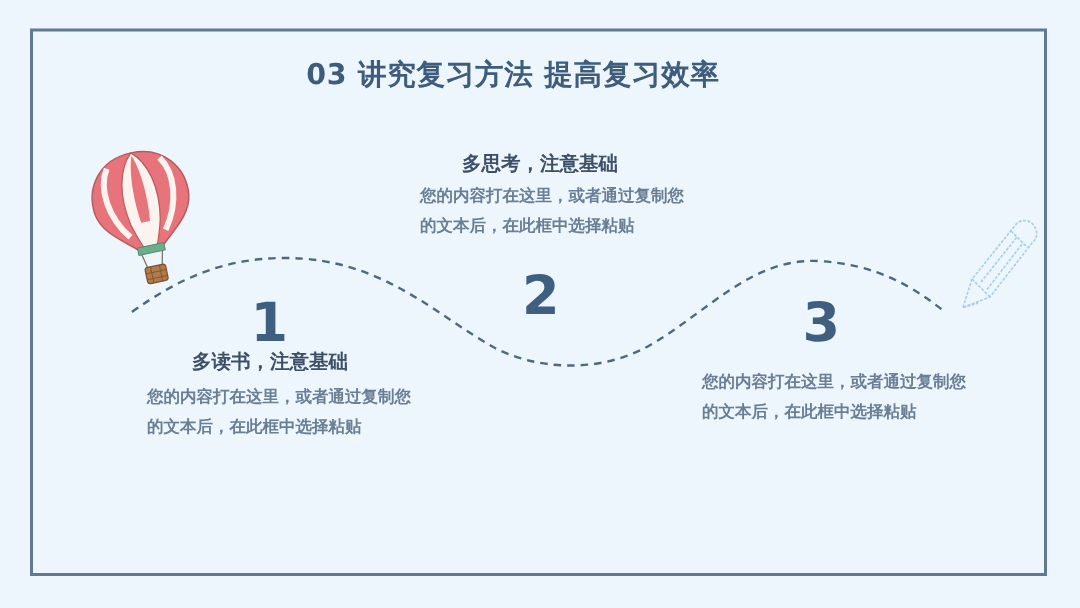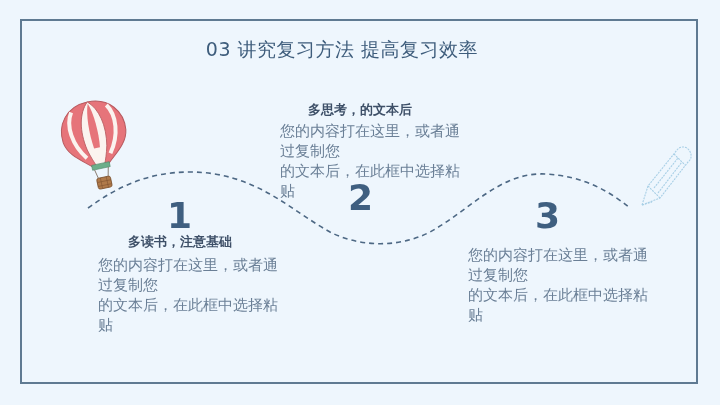--- a/index.html
+++ b/index.html
@@ -8,35 +8,35 @@
       background:#eef6fd;
       font-family:"DejaVu Sans","Liberation Sans",sans-serif;
       position:relative;
     }
     .frame {
       position:absolute; left:20px; top:19px; width:678px; height:365px;
       border:2px solid #5f7a92; box-sizing:border-box;
     }
     .title {
       position:absolute; left:0; width:684px; top:37px;
-      text-align:center; font-size:19px; font-weight:normal;
+      text-align:center; font-size:19px; font-weight:bold;
       color:#3e5d7c; letter-spacing:0.5px;
     }
     svg.wave { position:absolute; left:0; top:0; }
     .num {
       position:absolute; font-size:36px; font-weight:bold; color:#3f5f80;
       line-height:1;
     }
     .block { position:absolute; width:200px; }
     .block .h {
       font-size:13px; font-weight:bold; color:#3e5068; text-align:center;
       line-height:18px;
     }
     .block .p {
-      font-size:15px; color:#6a7f96; line-height:20px; margin-top:4px;
+      font-size:11px; color:#6a7f96; line-height:20px; margin-top:4px;font-weight:bold;
     }
     .balloon { position:absolute; left:56px; top:98px; }
     .pencil { position:absolute; left:630px; top:138px; }
   </style>
 </head>
 <body>
 
 <div class="frame"></div>
 
 <div class="title">03 讲究复习方法 提高复习效率</div>
@@ -75,21 +75,21 @@
 <div class="block" style="left:80px; top:233px;">
   <div class="h">多读书，注意基础</div>
   <div class="p" style="margin-left:18px;">
     <div>您的内容打在这里，或者通过复制您</div>
     <div>的文本后，在此框中选择粘贴</div>
   </div>
 </div>
 
 <div class="num" style="left:348px; top:180px;">2</div>
 <div class="block" style="left:260px; top:101px;">
-  <div class="h">多思考，的文本后</div>
+  <div class="h">多思考，注意基础</div>
   <div class="p" style="margin-left:20px; margin-top:2px;">
     <div>您的内容打在这里，或者通过复制您</div>
     <div>的文本后，在此框中选择粘贴</div>
   </div>
 </div>
 
 <div class="num" style="left:535px; top:198px;">3</div>
 <div class="block" style="left:450px; top:241px;">
   <div class="p" style="margin-left:18px;">
     <div>您的内容打在这里，或者通过复制您</div>

